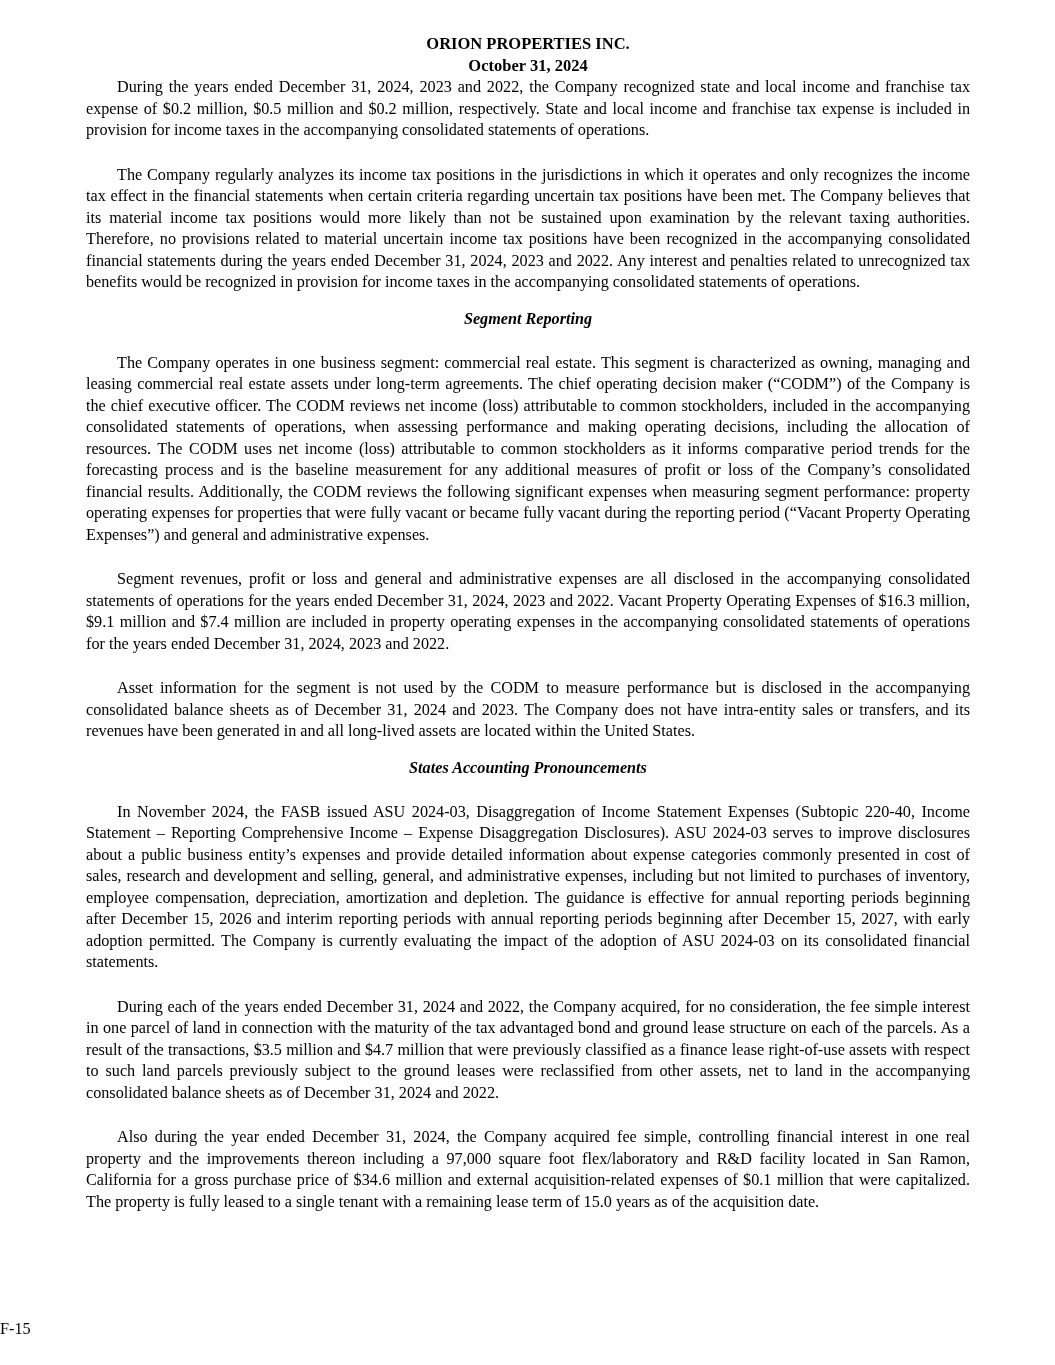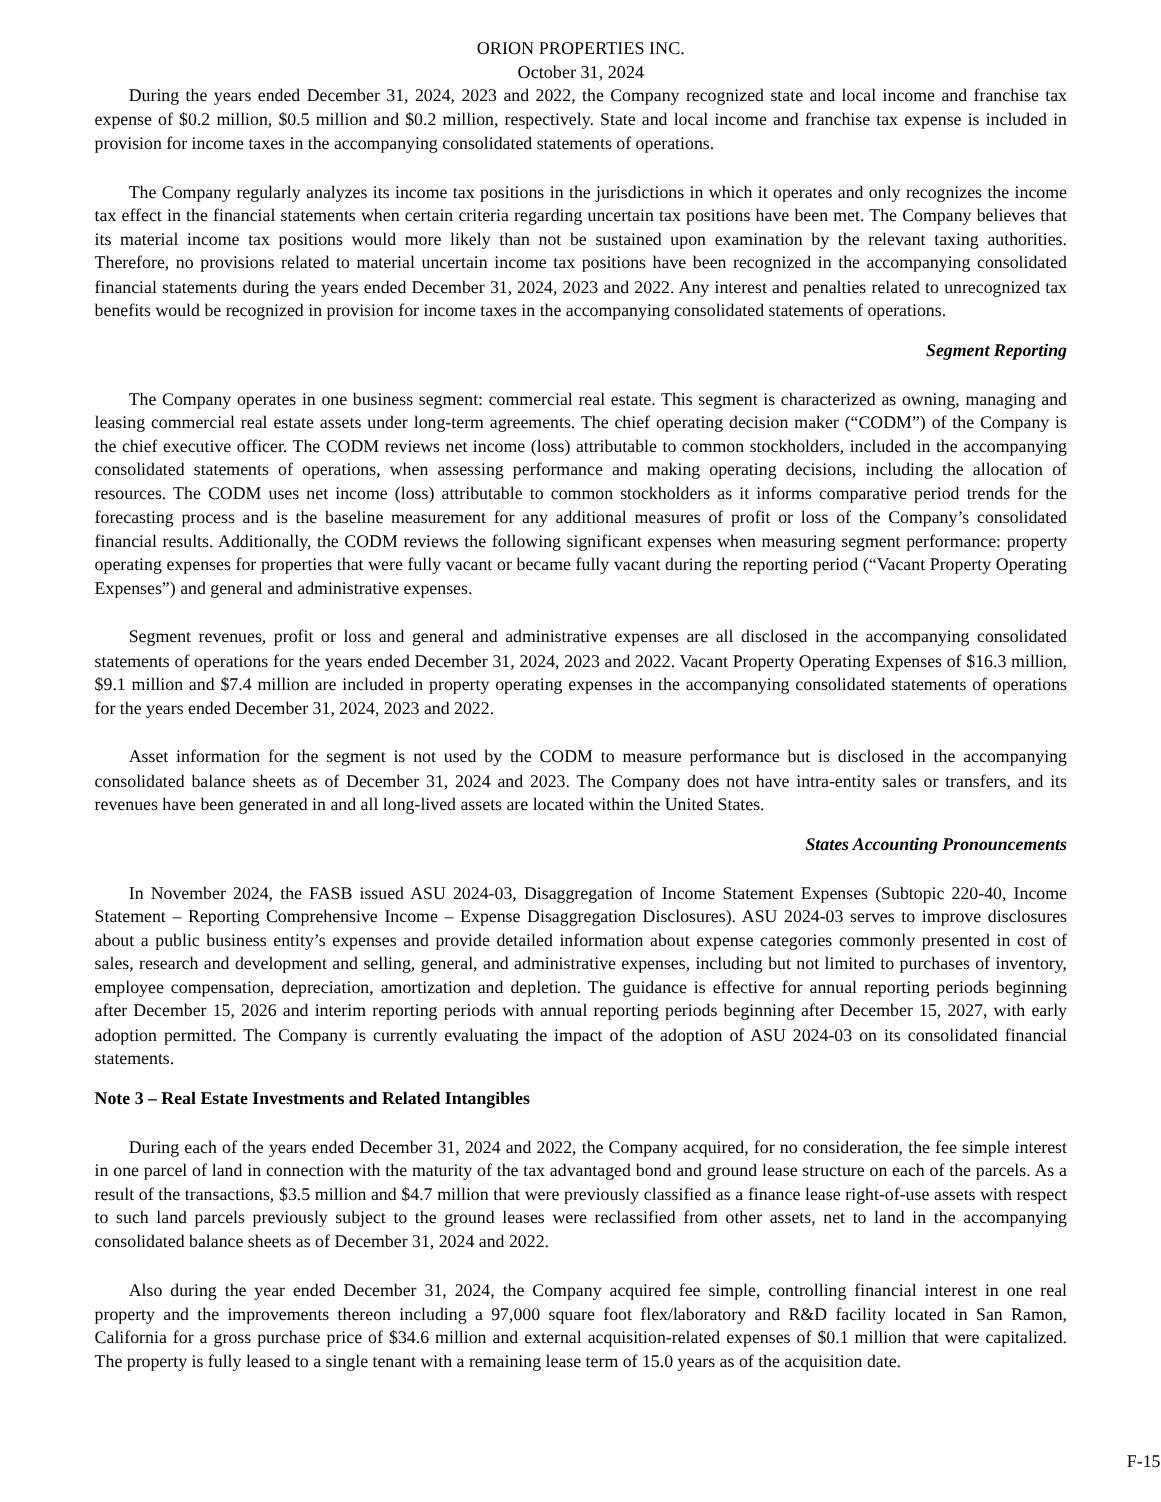--- a/index.html
+++ b/index.html
@@ -20,21 +20,21 @@
     top: 0;
     left: 0;
     width: 1055px;
     height: 1365px;
     box-sizing: border-box;
     padding: 33px 85px 0 86px;
     background: #ffffff;
   }
   .doc-header {
     text-align: center;
-    font-weight: normal;
+    font-weight: bold;
     font-size: 16.5px;
     line-height: 22px;
   }
   .doc-header div {
     white-space: nowrap;
   }
   p.para {
     font-size: 16.2px;
     line-height: 21.5px;
     text-align: justify;
@@ -51,28 +51,28 @@
     font-style: normal;
     margin: 14px 0 13px 0;
     text-align: left;
   }
   h3.sub-heading {
     font-size: 16.2px;
     line-height: 22px;
     font-weight: bold;
     font-style: italic;
     margin: 14px 0 13px 0;
-    text-align: right;
+    text-align: center;
   }
   .doc-footer {
     position: absolute;
     top: 1318px;
     left: 0;
     width: 1055px;
-    text-align: right;
+    text-align: left;
     font-size: 16.2px;
     line-height: 22px;
   }
 </style>
 </head>
 <body>
 
 <div class="page">
 
   <header class="doc-header">
@@ -89,21 +89,20 @@
   <p class="para">The Company operates in one business segment: commercial real estate. This segment is characterized as owning, managing and leasing commercial real estate assets under long-term agreements. The chief operating decision maker (“CODM”) of the Company is the chief executive officer. The CODM reviews net income (loss) attributable to common stockholders, included in the accompanying consolidated statements of operations, when assessing performance and making operating decisions, including the allocation of resources. The CODM uses net income (loss) attributable to common stockholders as it informs comparative period trends for the forecasting process and is the baseline measurement for any additional measures of profit or loss of the Company’s consolidated financial results. Additionally, the CODM reviews the following significant expenses when measuring segment performance: property operating expenses for properties that were fully vacant or became fully vacant during the reporting period (“Vacant Property Operating Expenses”) and general and administrative expenses.</p>
 
   <p class="para">Segment revenues, profit or loss and general and administrative expenses are all disclosed in the accompanying consolidated statements of operations for the years ended December 31, 2024, 2023 and 2022. Vacant Property Operating Expenses of $16.3 million, $9.1 million and $7.4 million are included in property operating expenses in the accompanying consolidated statements of operations for the years ended December 31, 2024, 2023 and 2022.</p>
 
   <p class="para">Asset information for the segment is not used by the CODM to measure performance but is disclosed in the accompanying consolidated balance sheets as of December 31, 2024 and 2023. The Company does not have intra-entity sales or transfers, and its revenues have been generated in and all long-lived assets are located within the United States.</p>
 
   <h3 class="sub-heading">States Accounting Pronouncements</h3>
 
   <p class="para">In November 2024, the FASB issued ASU 2024-03, Disaggregation of Income Statement Expenses (Subtopic 220-40, Income Statement – Reporting Comprehensive Income – Expense Disaggregation Disclosures). ASU 2024-03 serves to improve disclosures about a public business entity’s expenses and provide detailed information about expense categories commonly presented in cost of sales, research and development and selling, general, and administrative expenses, including but not limited to purchases of inventory, employee compensation, depreciation, amortization and depletion. The guidance is effective for annual reporting periods beginning after December 15, 2026 and interim reporting periods with annual reporting periods beginning after December 15, 2027, with early adoption permitted. The Company is currently evaluating the impact of the adoption of ASU 2024-03 on its consolidated financial statements.</p>
 
-  <h2 class="note-heading">Note 3 – Real Estate Investments and Related Intangibles</h2>
 
 
   <p class="para">During each of the years ended December 31, 2024 and 2022, the Company acquired, for no consideration, the fee simple interest in one parcel of land in connection with the maturity of the tax advantaged bond and ground lease structure on each of the parcels. As a result of the transactions, $3.5 million and $4.7 million that were previously classified as a finance lease right-of-use assets with respect to such land parcels previously subject to the ground leases were reclassified from other assets, net to land in the accompanying consolidated balance sheets as of December 31, 2024 and 2022.</p>
 
   <p class="para">Also during the year ended December 31, 2024, the Company acquired fee simple, controlling financial interest in one real property and the improvements thereon including a 97,000 square foot flex/laboratory and R&amp;D facility located in San Ramon, California for a gross purchase price of $34.6 million and external acquisition-related expenses of $0.1 million that were capitalized. The property is fully leased to a single tenant with a remaining lease term of 15.0 years as of the acquisition date.</p>
 
   <footer class="doc-footer">
     <span>F-15</span>
   </footer>
 

